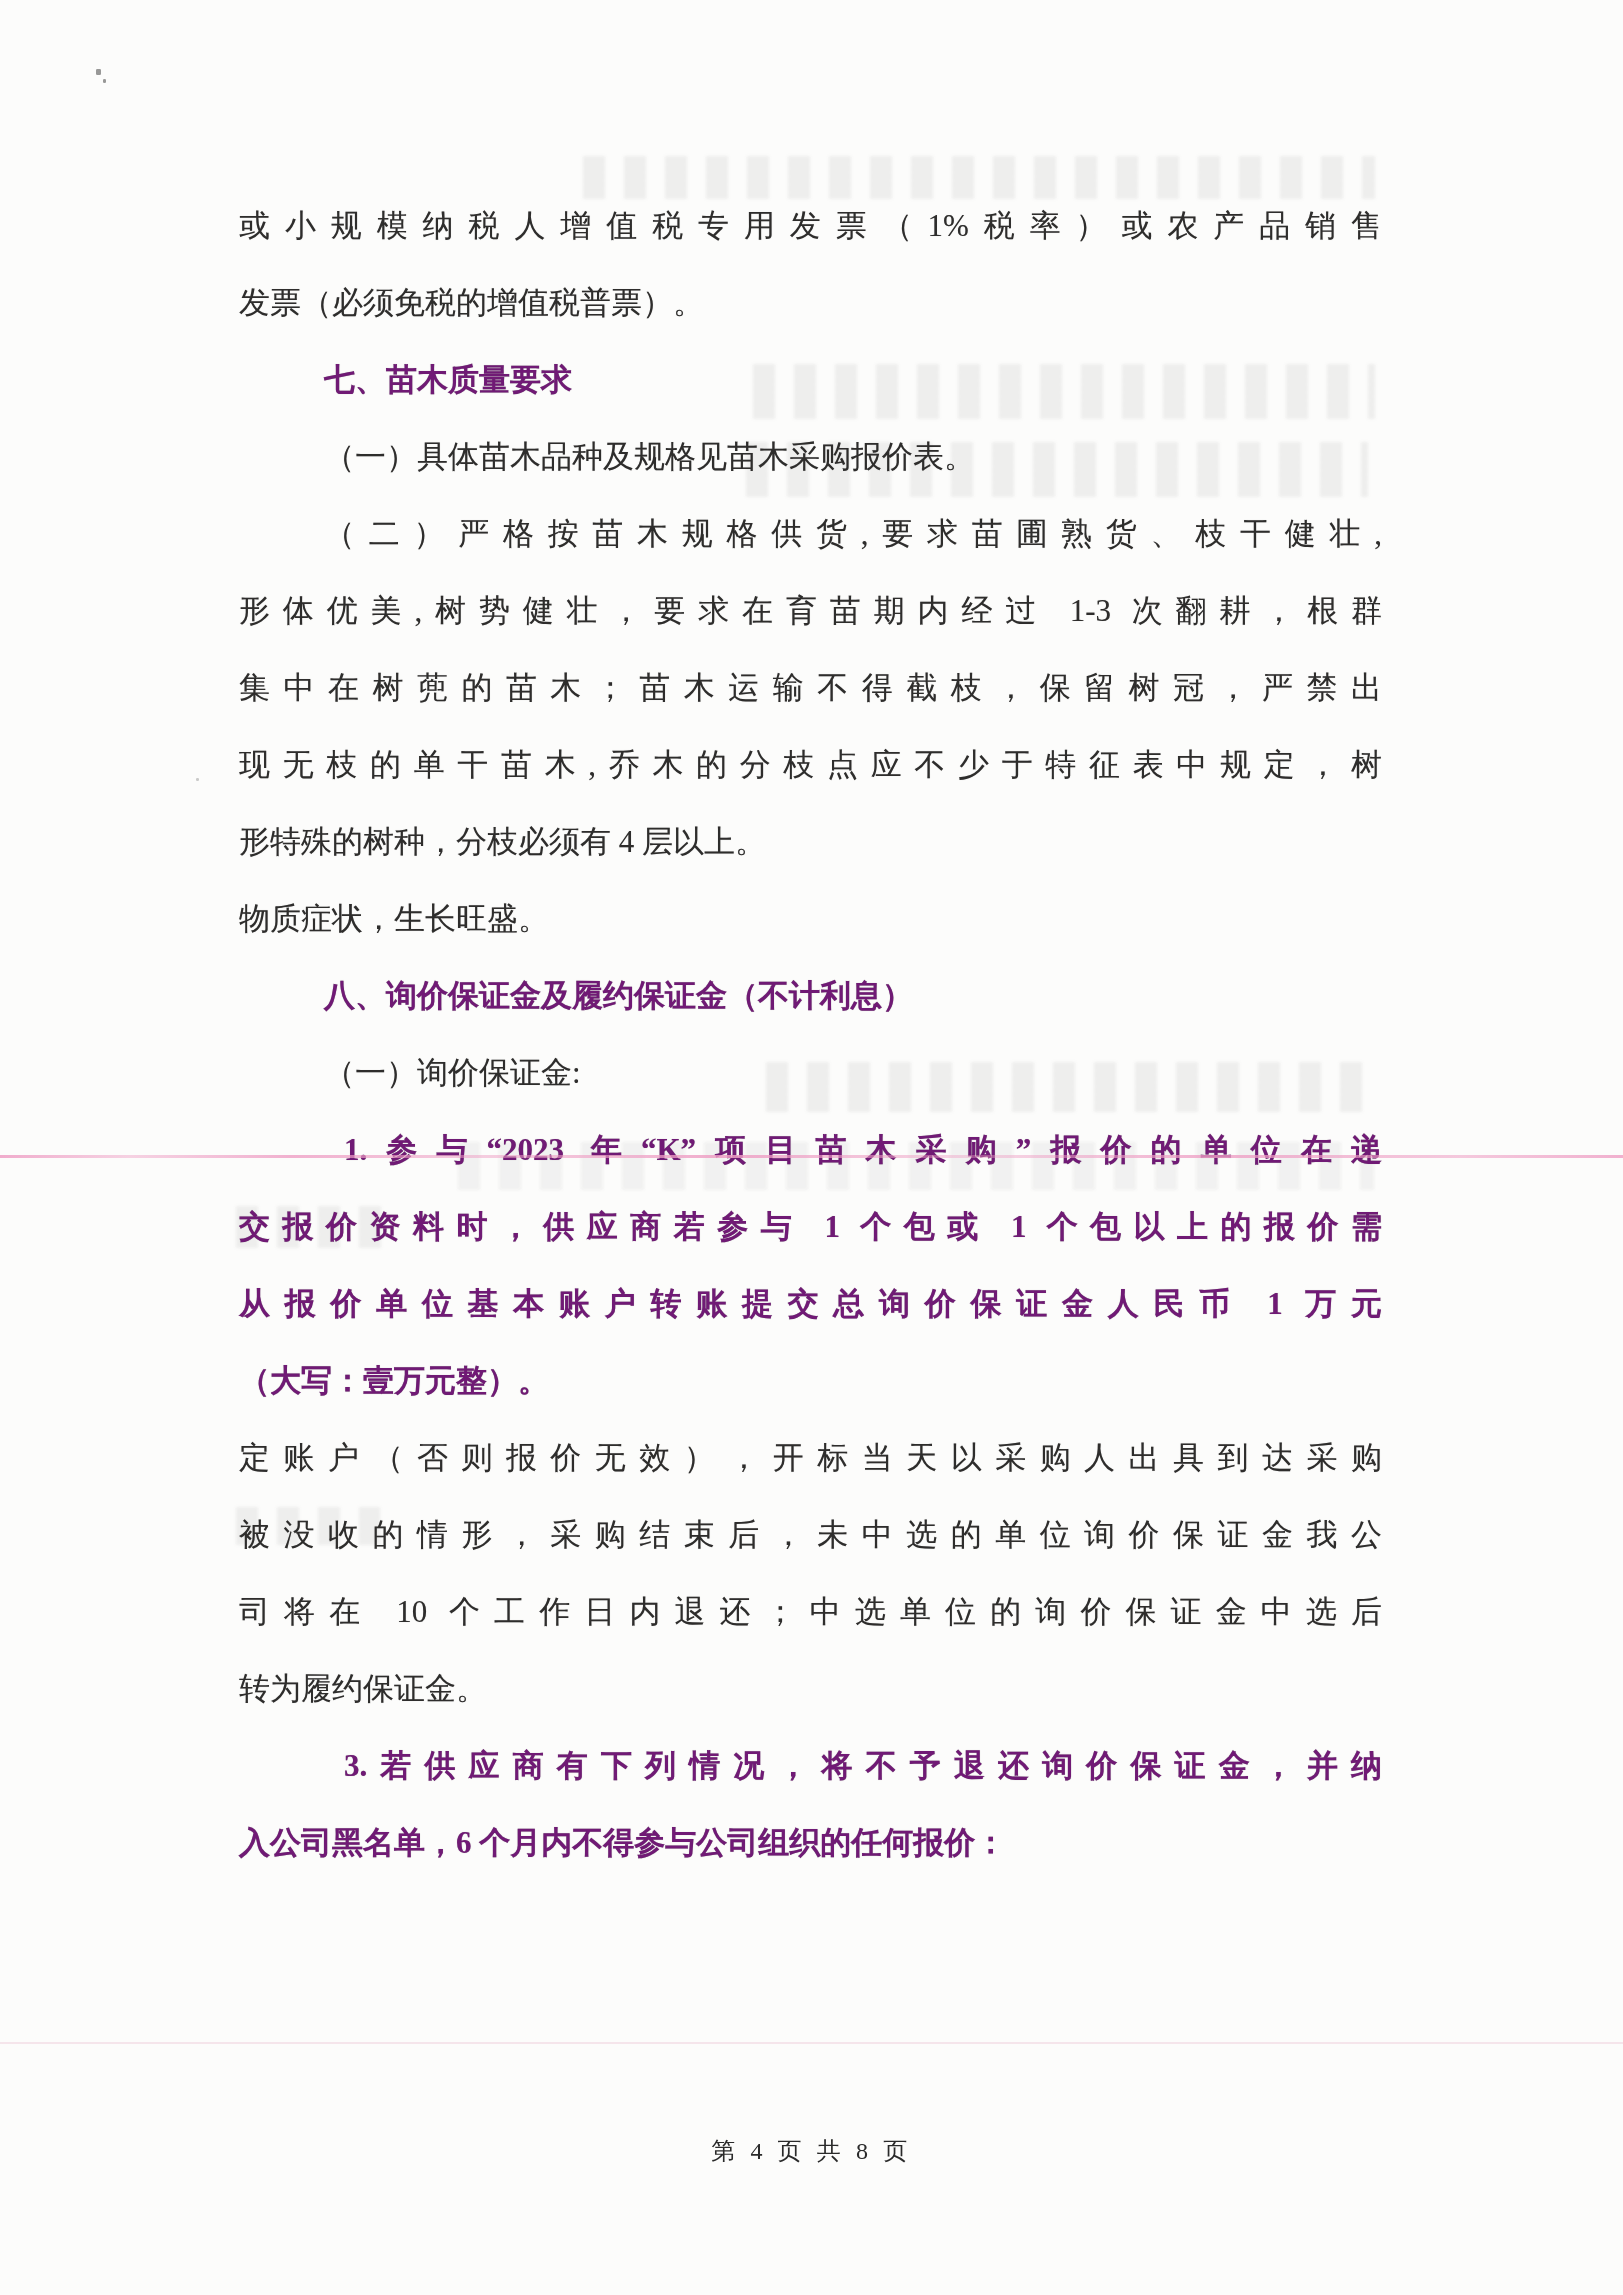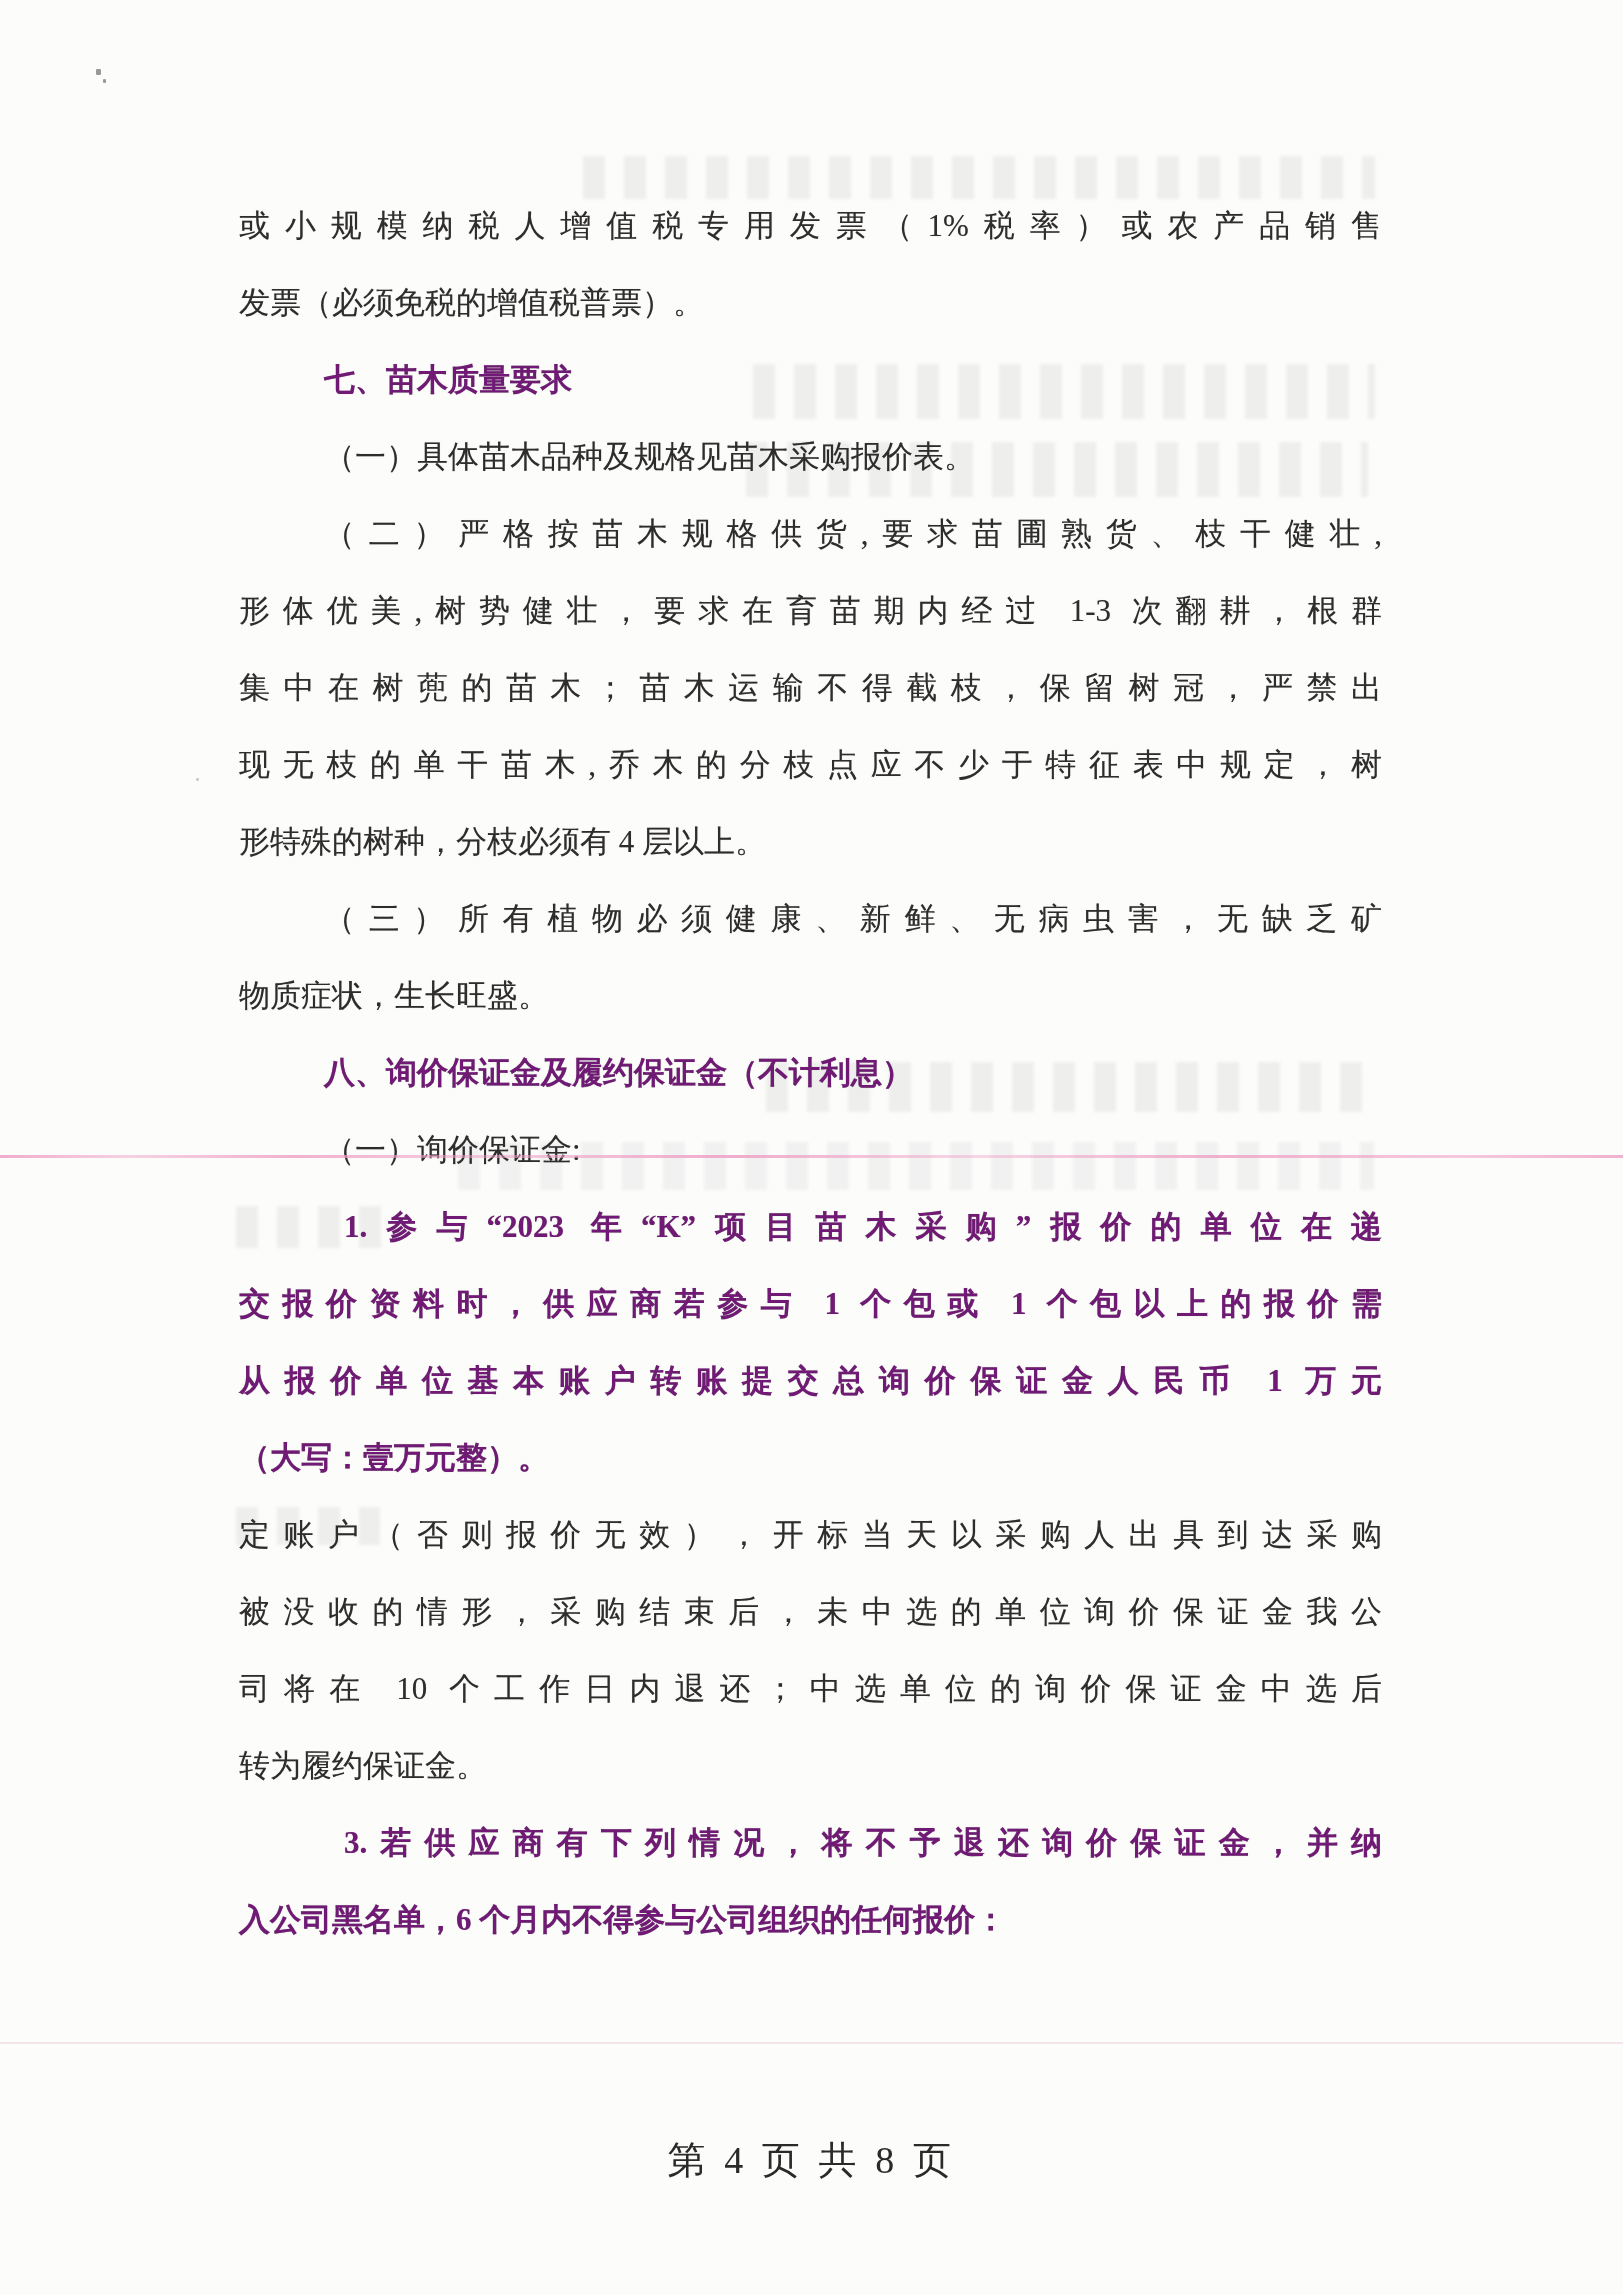--- a/index.html
+++ b/index.html
@@ -28,21 +28,21 @@
     text-justify:inter-character;
     word-break:break-all;
   }
   .ind2{padding-left:85px;}
   .ind2n{padding-left:105px;}
   .b{font-weight:700;color:#701a75;text-shadow:0 0 0.7px rgba(20,20,20,.45);}
   
   .footer{
     position:absolute;left:0;top:2135px;width:1623px;
     text-align:center;
-    font-size:38px;color:#2a2a2a;
+    font-size:24px;color:#2a2a2a;
     letter-spacing:4.6px;
   }
   
   .pink-line{
     position:absolute;left:0;top:1155px;width:1623px;height:3.3px;
     background:linear-gradient(90deg,
       rgba(238,158,196,.85) 0%, rgba(238,158,196,.45) 8%,
       rgba(238,158,196,.80) 18%, rgba(238,158,196,.50) 30%,
       rgba(238,158,196,.85) 45%, rgba(238,158,196,.40) 60%,
       rgba(238,158,196,.80) 75%, rgba(238,158,196,.55) 90%,
@@ -90,21 +90,20 @@
   <div class="text-block">
     <div class="ln full">或小规模纳税人增值税专用发票（1%税率）或农产品销售</div>
     <div class="ln">发票（必须免税的增值税普票）。</div>
     <div class="ln ind2 b">七、苗木质量要求</div>
     <div class="ln ind2">（一）具体苗木品种及规格见苗木采购报价表。</div>
     <div class="ln ind2 full">（二）严格按苗木规格供货,要求苗圃熟货、枝干健壮,</div>
     <div class="ln full">形体优美,树势健壮，要求在育苗期内经过 1-3 次翻耕，根群</div>
     <div class="ln full">集中在树蔸的苗木；苗木运输不得截枝，保留树冠，严禁出</div>
     <div class="ln full">现无枝的单干苗木,乔木的分枝点应不少于特征表中规定，树</div>
     <div class="ln">形特殊的树种，分枝必须有 4 层以上。</div>
-    <div class="ln ind2 full">（三）所有植物必须健康、新鲜、无病虫害，无缺乏矿</div>
     <div class="ln">物质症状，生长旺盛。</div>
     <div class="ln ind2 b">八、询价保证金及履约保证金（不计利息）</div>
     <div class="ln ind2">（一）询价保证金:</div>
     <div class="ln ind2n b full">1.参与“2023 年“K”项目苗木采购”报价的单位在递</div>
     <div class="ln b full">交报价资料时，供应商若参与 1 个包或 1 个包以上的报价需</div>
     <div class="ln b full">从报价单位基本账户转账提交总询价保证金人民币 1 万元</div>
     <div class="ln b">（大写：壹万元整）。</div>
     <div class="ln full">定账户（否则报价无效），开标当天以采购人出具到达采购</div>
     <div class="ln full">被没收的情形，采购结束后，未中选的单位询价保证金我公</div>
     <div class="ln full">司将在 10 个工作日内退还；中选单位的询价保证金中选后</div>

